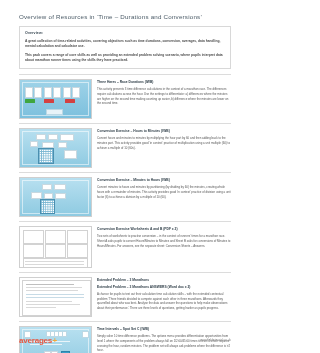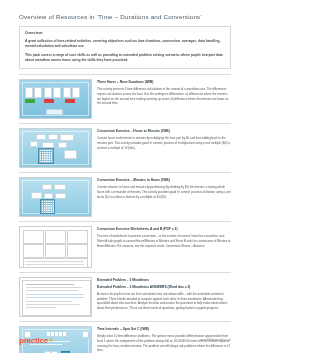--- a/index.html
+++ b/index.html
@@ -246,19 +246,19 @@
       <div class="rtext">
         <div class="rhead">Time Intervals – Spot Set C (IWB)</div>
         <p class="rbody">Simply solve 10 time difference problems. The options menu provides differentiation opportunities from level 1 where the components of the problem always fall on 1/2:00/45:00 times to level 4 which requires crossing the hour, random minutes. The problem set will always ask problems where the difference is &gt;2 hour.</p>
       </div>
     </div>
 
   </div>
 
   <div class="footer">
     <div class="logo">
-      <span class="logo-text">practice</span>
+      <span class="logo-text">averages</span>
       <span class="logo-plus">+</span>
     </div>
     <div class="footer-url">www.fieldsiearid.co.uk</div>
   </div>
 
 </div>
 
 </body></html>

